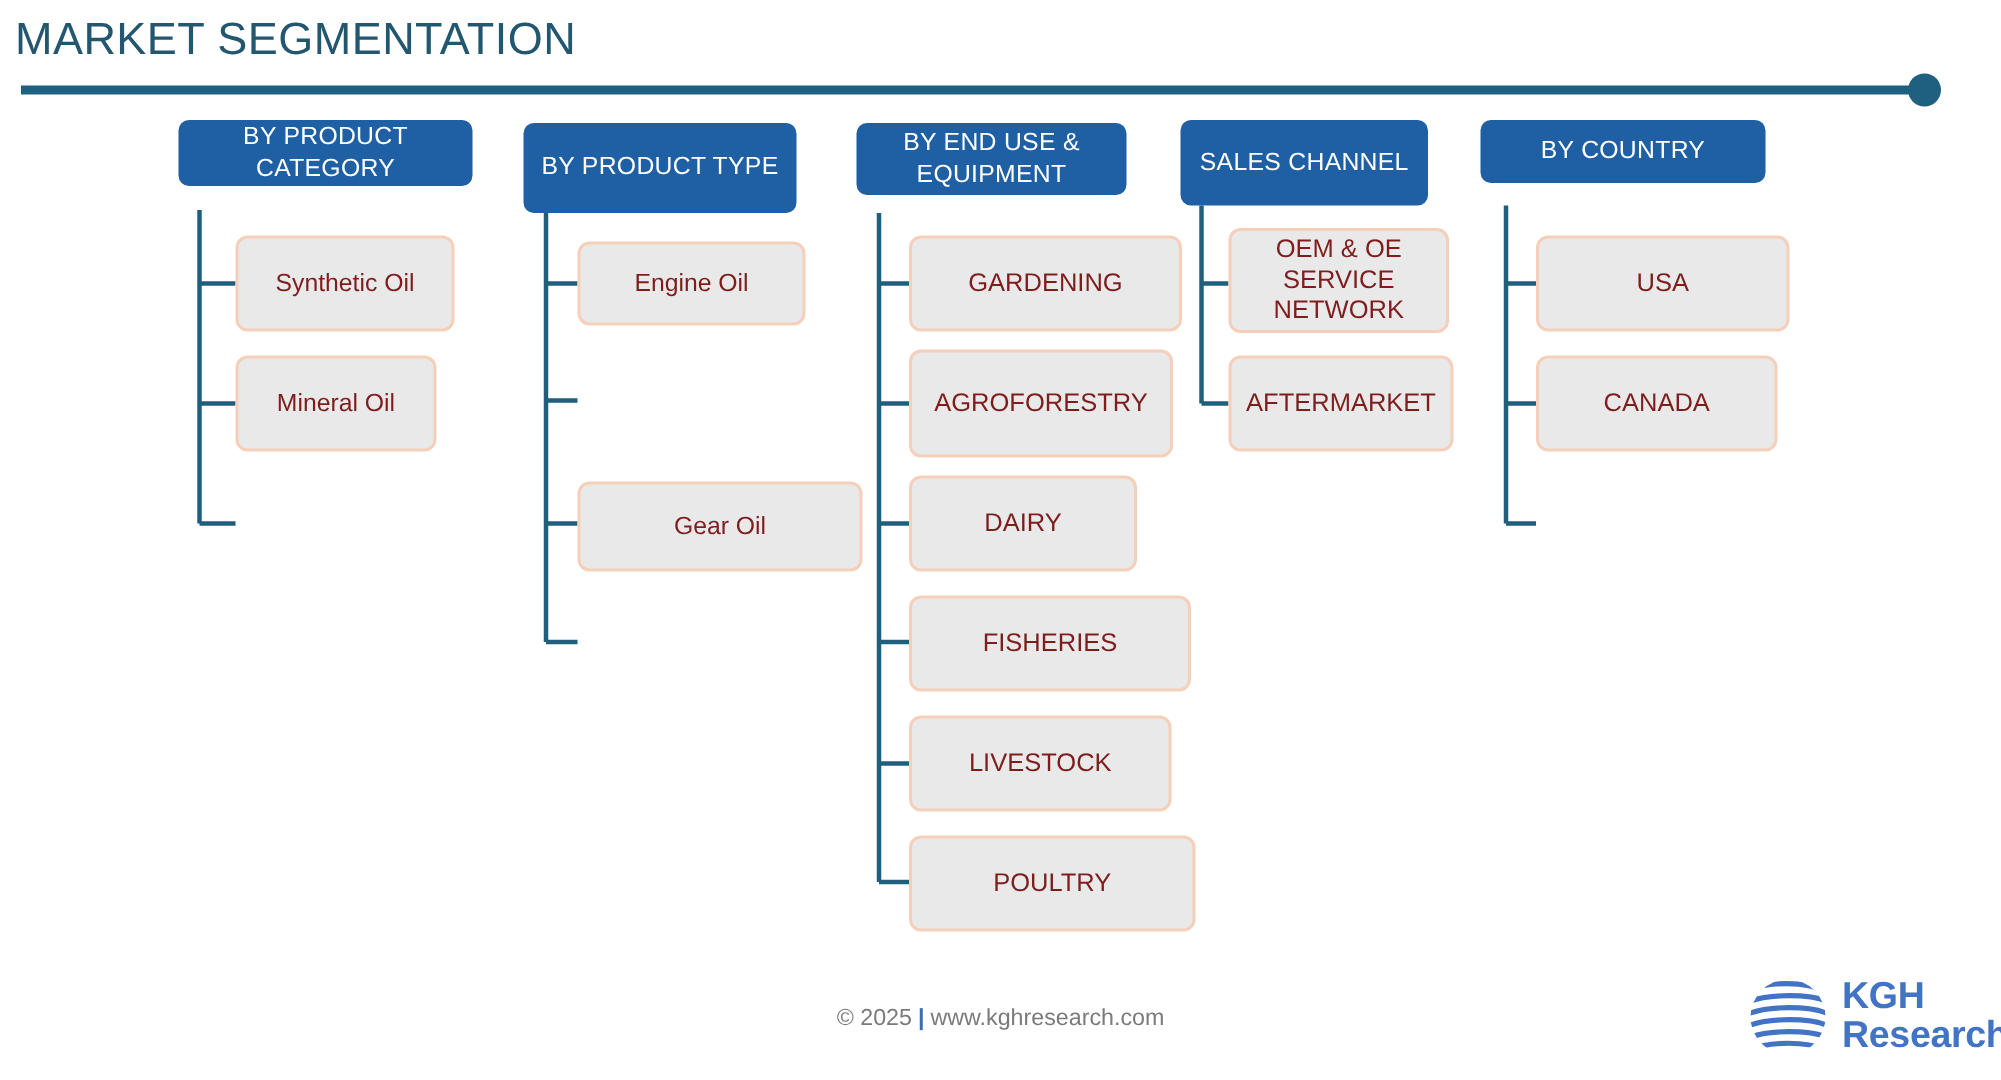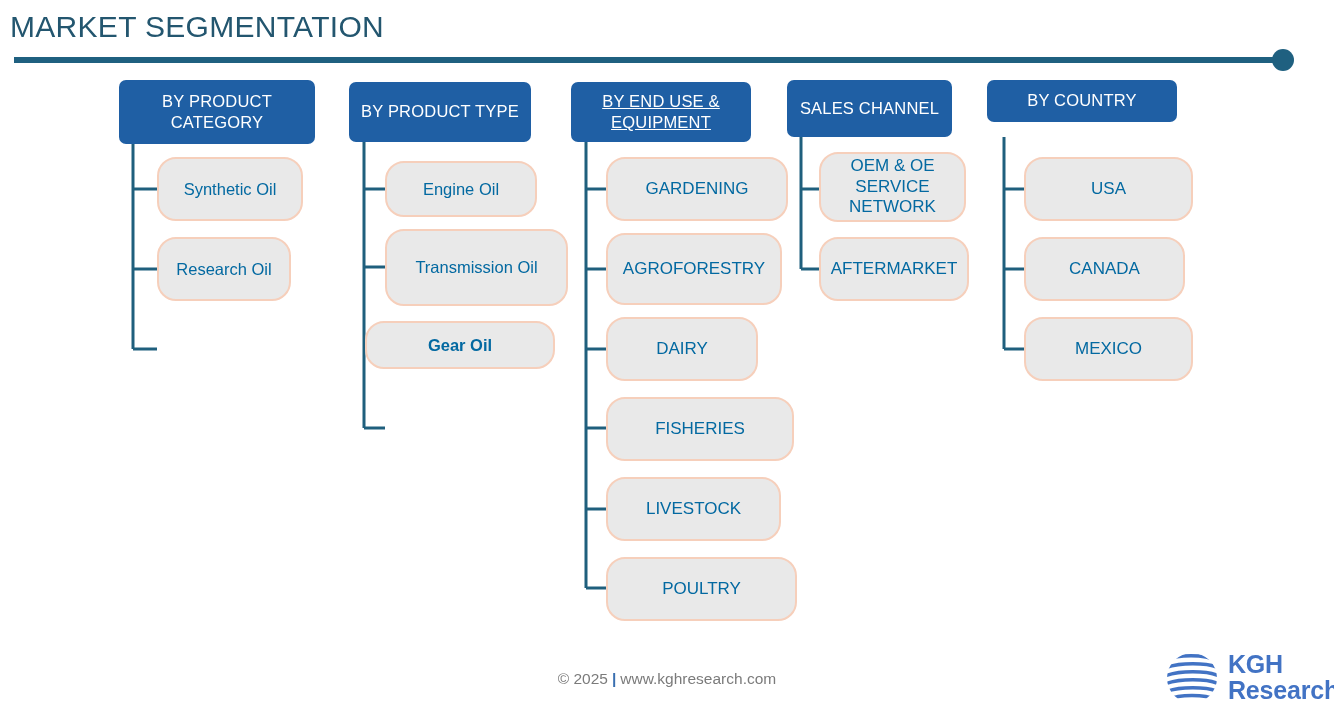--- a/index.html
+++ b/index.html
@@ -65,22 +65,22 @@
     line-height: 1.28;
     box-sizing: border-box;
     padding: 2px 6px;
   }
 
   
   .leaf-box {
     position: absolute;
     background: #e9e9e9;
     border: 2px solid #f6cfbb;
-    border-radius: 19px;
-    color: #0369a1;
+    border-radius: 8px;
+    color: #7f1d1d;
     font-size: 16.5px;
     display: flex;
     align-items: center;
     justify-content: center;
     text-align: center;
     line-height: 1.22;
     box-sizing: border-box;
     padding: 2px 0;
   }
   .leaf-box.caps { font-size: 17px; }
@@ -153,50 +153,48 @@
       <path d="M801 189 L819 189"></path>
       <path d="M801 269 L819 269"></path>
 
       <path d="M1004 137 L1004 349"></path>
       <path d="M1004 189 L1024 189"></path>
       <path d="M1004 269 L1024 269"></path>
       <path d="M1004 349 L1024 349"></path>
     </g>
   </svg>
 
-  <div class="hdr-box" style="left:119px; top:80px; width:196px; height:64px;">BY PRODUCT CATEGORY</div>
+  <div class="hdr-box" style="left:119px; top:80px; width:196px; height:44px;">BY PRODUCT CATEGORY</div>
 
   <div class="leaf-box" style="left:157px; top:157px; width:146px; height:64px;">Synthetic Oil</div>
-  <div class="leaf-box" style="left:157px; top:237px; width:134px; height:64px;">Research Oil</div>
+  <div class="leaf-box" style="left:157px; top:237px; width:134px; height:64px;">Mineral Oil</div>
 
   <div class="hdr-box" style="left:349px; top:82px; width:182px; height:60px;">BY PRODUCT TYPE</div>
 
   <div class="leaf-box" style="left:385px; top:161px; width:152px; height:56px;">Engine Oil</div>
-  <div class="leaf-box" style="left:385px; top:229px; width:183px; height:77px;">Transmission Oil</div>
-  <div class="leaf-box" style="left:365px; top:321px; width:190px; height:48px;font-weight:bold;">Gear Oil</div>
-
-  <div class="hdr-box" style="left:571px; top:82px; width:180px; height:60px;text-decoration:underline;">BY END USE &amp; EQUIPMENT</div>
+  <div class="leaf-box" style="left:385px; top:321px; width:190px; height:60px;">Gear Oil</div>
+
+  <div class="hdr-box" style="left:571px; top:82px; width:180px; height:48px;">BY END USE &amp; EQUIPMENT</div>
 
   <div class="leaf-box caps" style="left:606px; top:157px; width:182px; height:64px;">GARDENING</div>
   <div class="leaf-box caps" style="left:606px; top:233px; width:176px; height:72px;">AGROFORESTRY</div>
   <div class="leaf-box caps" style="left:606px; top:317px; width:152px; height:64px;">DAIRY</div>
   <div class="leaf-box caps" style="left:606px; top:397px; width:188px; height:64px;">FISHERIES</div>
   <div class="leaf-box caps" style="left:606px; top:557px; width:191px; height:64px;">POULTRY</div>
   <div class="leaf-box caps" style="left:606px; top:477px; width:175px; height:64px;">LIVESTOCK</div>
 
   <div class="hdr-box" style="left:787px; top:80px; width:165px; height:57px;">SALES CHANNEL</div>
 
   <div class="leaf-box caps" style="left:819px; top:152px; width:147px; height:70px;">OEM &amp; OE SERVICE NETWORK</div>
   <div class="leaf-box caps" style="left:819px; top:237px; width:150px; height:64px;">AFTERMARKET</div>
 
   <div class="hdr-box" style="left:987px; top:80px; width:190px; height:42px;">BY  COUNTRY</div>
 
   <div class="leaf-box caps" style="left:1024px; top:157px; width:169px; height:64px;">USA</div>
   <div class="leaf-box caps" style="left:1024px; top:237px; width:161px; height:64px;">CANADA</div>
-  <div class="leaf-box caps" style="left:1024px; top:317px; width:169px; height:64px;">MEXICO</div>
 
   <div id="footer-text"><span>© 2025</span><span class="sep">|</span><span>www.kghresearch.com</span></div>
 
   <svg id="logo" viewBox="0 0 160 56" xmlns="http://www.w3.org/2000/svg">
     <defs>
       <clipPath id="globeclip">
           <circle cx="29" cy="28" r="25"></circle>
         </clipPath>
     </defs>
     <g clip-path="url(#globeclip)" fill="none" stroke="#4273c4" stroke-width="3.4" stroke-linecap="round">

